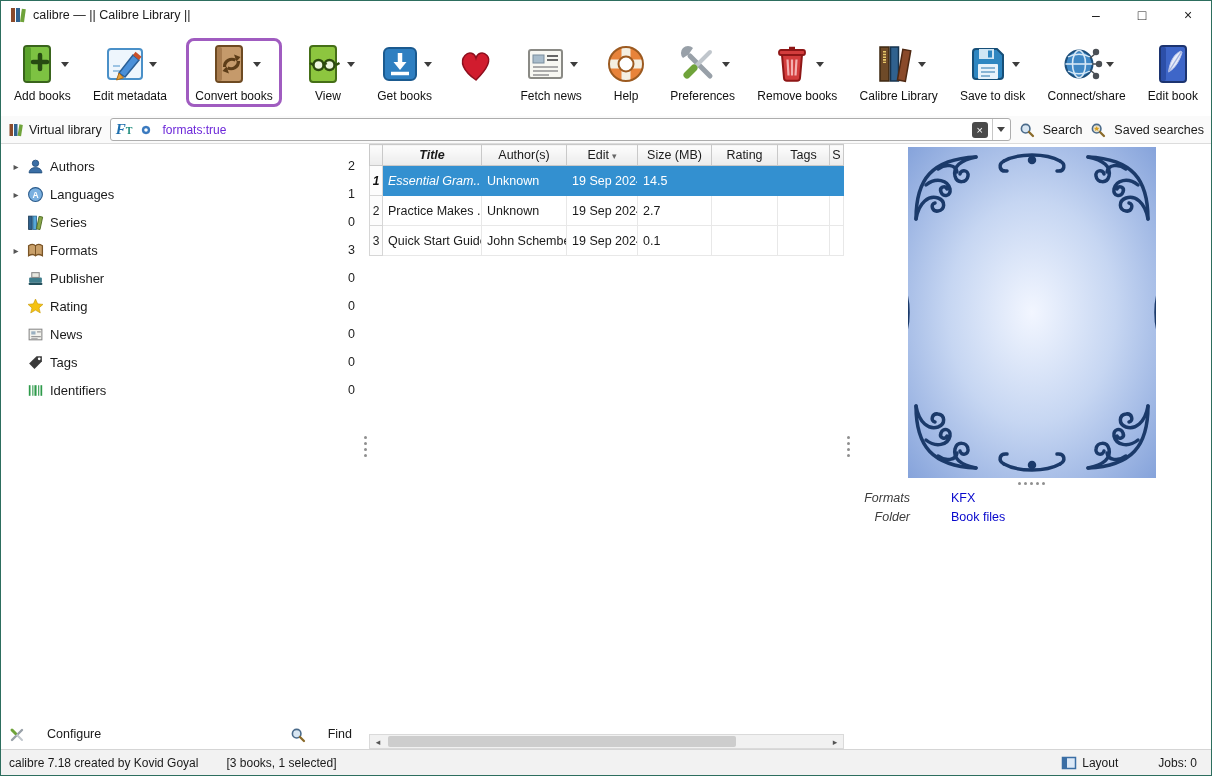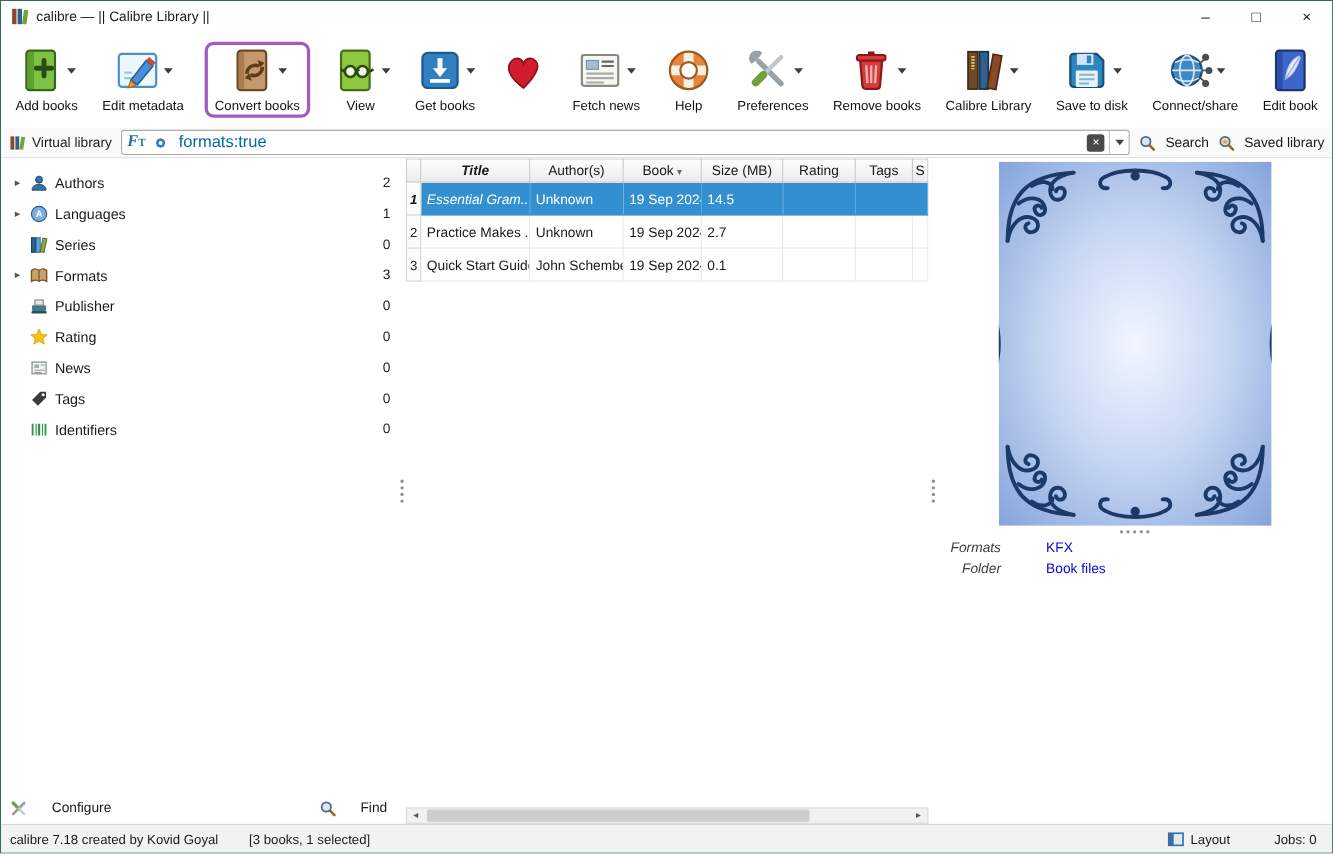--- a/index.html
+++ b/index.html
@@ -25,21 +25,21 @@
 
   
   .searchrow{height:28px;flex:0 0 auto;display:flex;align-items:center;gap:8px;padding:0 7px;background:#fafafa;border-bottom:1px solid #dcdcdc;}
   .vl-btn{display:flex;align-items:center;gap:5px;font-size:12.5px;white-space:nowrap;}
   .mini-icon{width:16px;height:16px;display:block;}
   .searchbox{flex:1;height:23px;border:1px solid #adadad;border-radius:3px;background:#fff;display:flex;align-items:center;padding-left:5px;min-width:0;}
   .ft-badge{font-family:"Liberation Serif","DejaVu Serif",serif;color:#1f6fae;font-weight:bold;margin-right:6px;display:flex;align-items:baseline;}
   .ft-badge .big{font-size:15px;font-style:italic;}
   .ft-badge .small{font-size:10px;color:#1a8a7a;}
   .gearwrap{margin-right:8px;display:flex;align-items:center;}
-  .search-input{flex:1;min-width:0;border:none;outline:none;background:transparent;font:inherit;font-size:15px;color:#0369a1;}
+  .search-input{flex:1;min-width:0;border:none;outline:none;background:transparent;font:inherit;font-size:12px;color:#6d28d9;}
   .clear-btn{width:16px;height:16px;background:#4a4a4a;color:#fff;border-radius:3px;font-size:11px;line-height:16px;text-align:center;margin-right:4px;flex:0 0 auto;}
   .combo-arrow{width:18px;align-self:stretch;border-left:1px solid #c6c6c6;display:flex;align-items:center;justify-content:center;flex:0 0 auto;}
   .tri{width:0;height:0;border-left:4px solid transparent;border-right:4px solid transparent;border-top:5px solid #444;}
   .sr-btn{display:flex;align-items:center;gap:8px;font-size:12.5px;white-space:nowrap;}
 
   
   .main{flex:1;display:flex;min-height:0;background:#fff;}
 
   .sidebar{width:361px;flex:0 0 auto;display:flex;flex-direction:column;min-height:0;}
   .tb-list{flex:1;padding-top:8px;overflow:hidden;}
@@ -340,21 +340,21 @@
           <path d="M11.2 11.2l4.5 4.5" stroke="#8a6a2a" stroke-width="2.6" stroke-linecap="round"></path>
         </svg>
       <span>Search</span>
     </div>
     <div class="sr-btn">
       <svg class="mini-icon" viewBox="0 0 18 18">
           <circle cx="7.5" cy="7.5" r="4.8" fill="#e8e0c8" stroke="#4a6a8a" stroke-width="1.8"></circle>
           <path d="M11.2 11.2l4.5 4.5" stroke="#8a6a2a" stroke-width="2.6" stroke-linecap="round"></path>
           <path d="M7.5 4.8l.9 1.8 2 .2-1.5 1.3.5 2-1.9-1.1-1.9 1.1.5-2L4.6 6.8l2-.2z" fill="#d8a020"></path>
         </svg>
-      <span>Saved library</span>
+      <span>Saved searches</span>
     </div>
   </div>
 
   <div class="main">
 
     <div class="sidebar">
       <div class="tb-list">
         <div class="sb-item">
           <span class="sb-arrow">▸</span>
           <span class="sb-icon">
@@ -503,21 +503,21 @@
               <col style="width:74px">
               <col style="width:66px">
               <col style="width:52px">
               <col>
           </colgroup>
           <tbody>
               <tr>
             <th></th>
             <th class="th-title">Title</th>
             <th>Author(s)</th>
-            <th><span>Book</span><span class="sort-ind">▾</span></th>
+            <th><span>Edit</span><span class="sort-ind">▾</span></th>
             <th>Size (MB)</th>
             <th>Rating</th>
             <th>Tags</th>
             <th>S</th>
           </tr>
           <tr class="selected">
             <td class="rownum">1</td>
             <td class="c-title">Essential Gram...</td>
             <td>Unknown</td>
             <td>19 Sep 2024</td>

